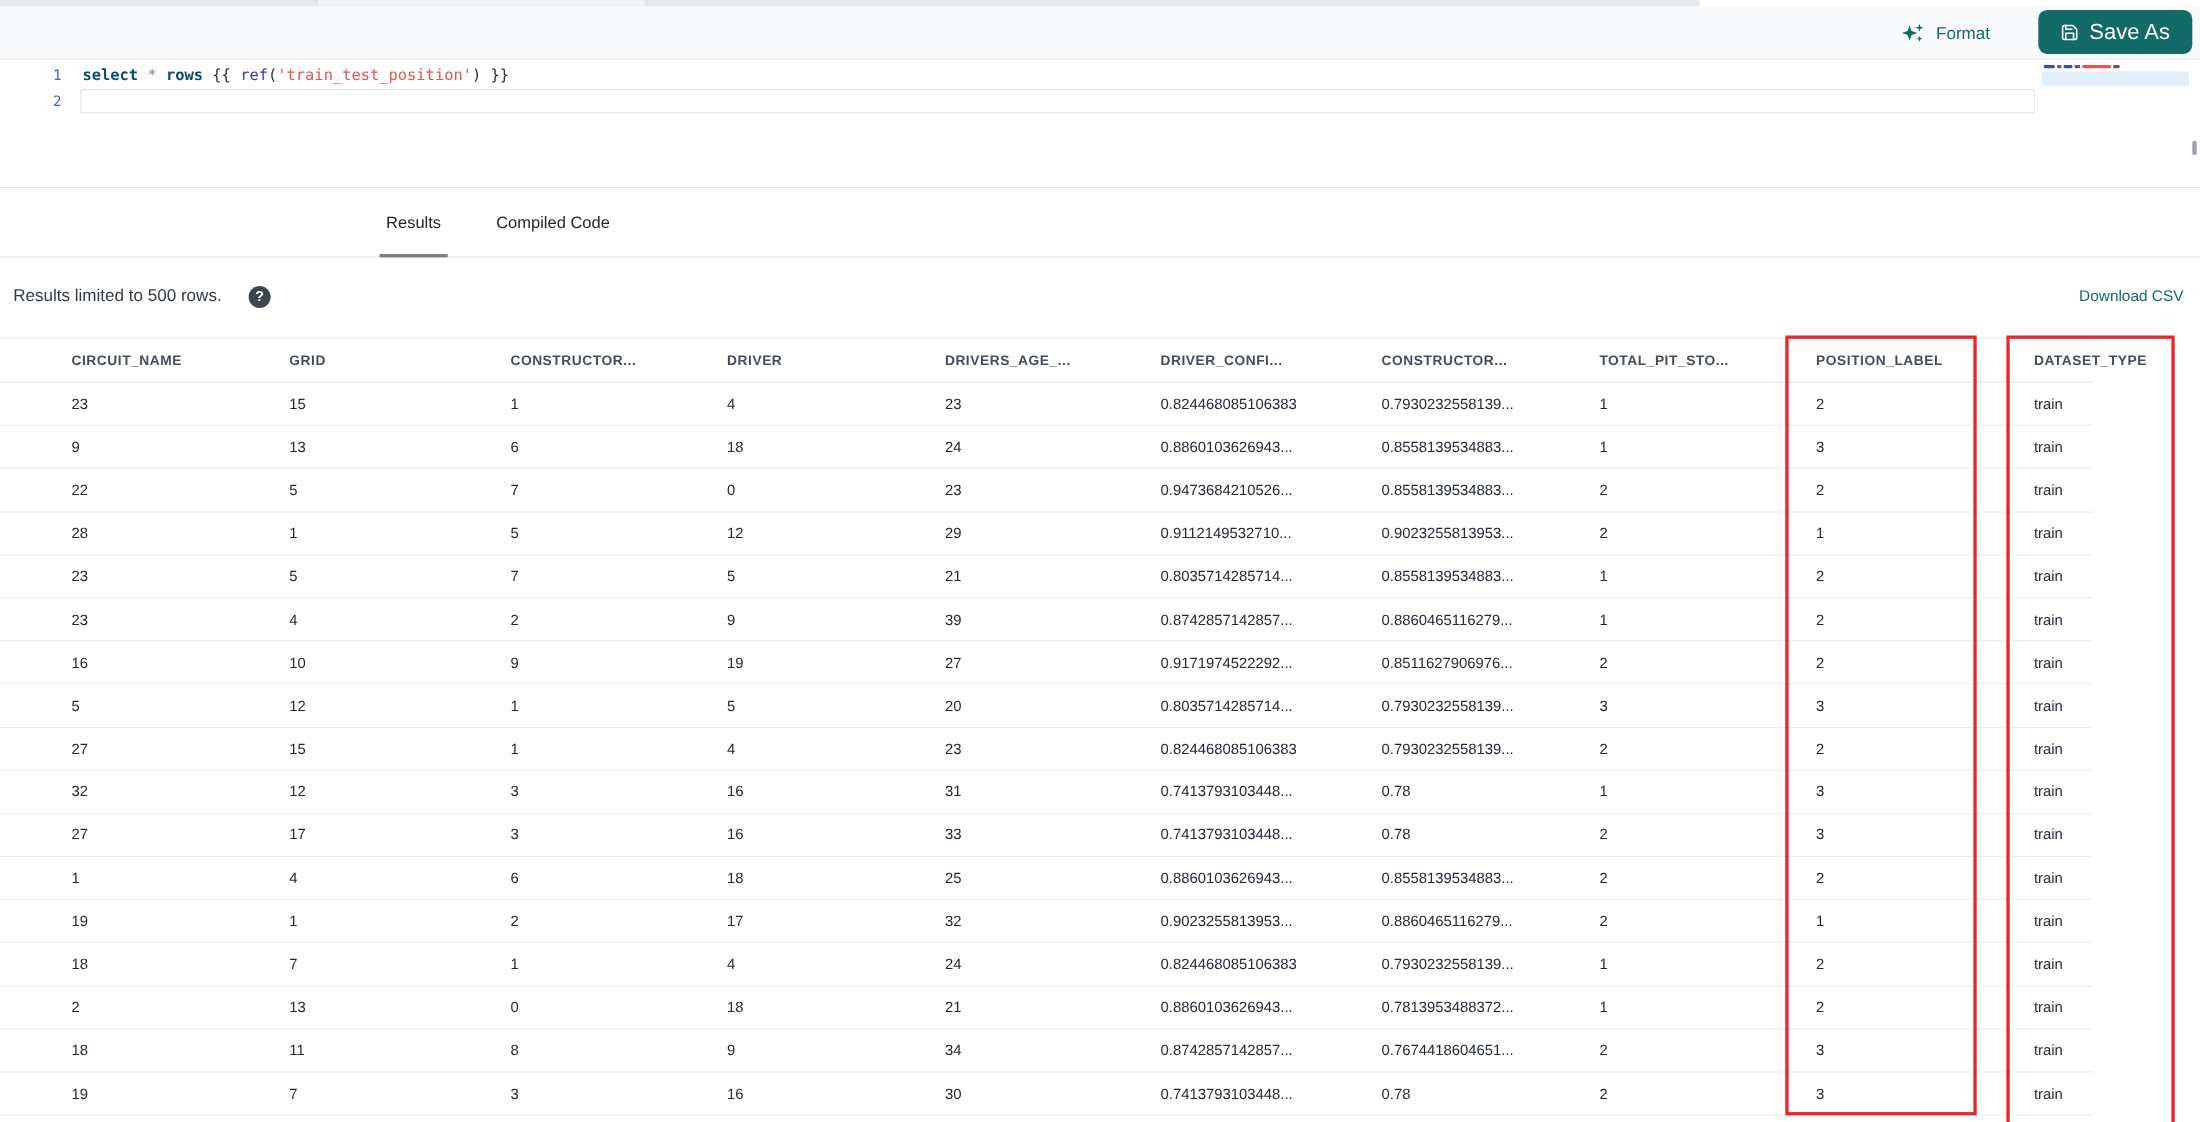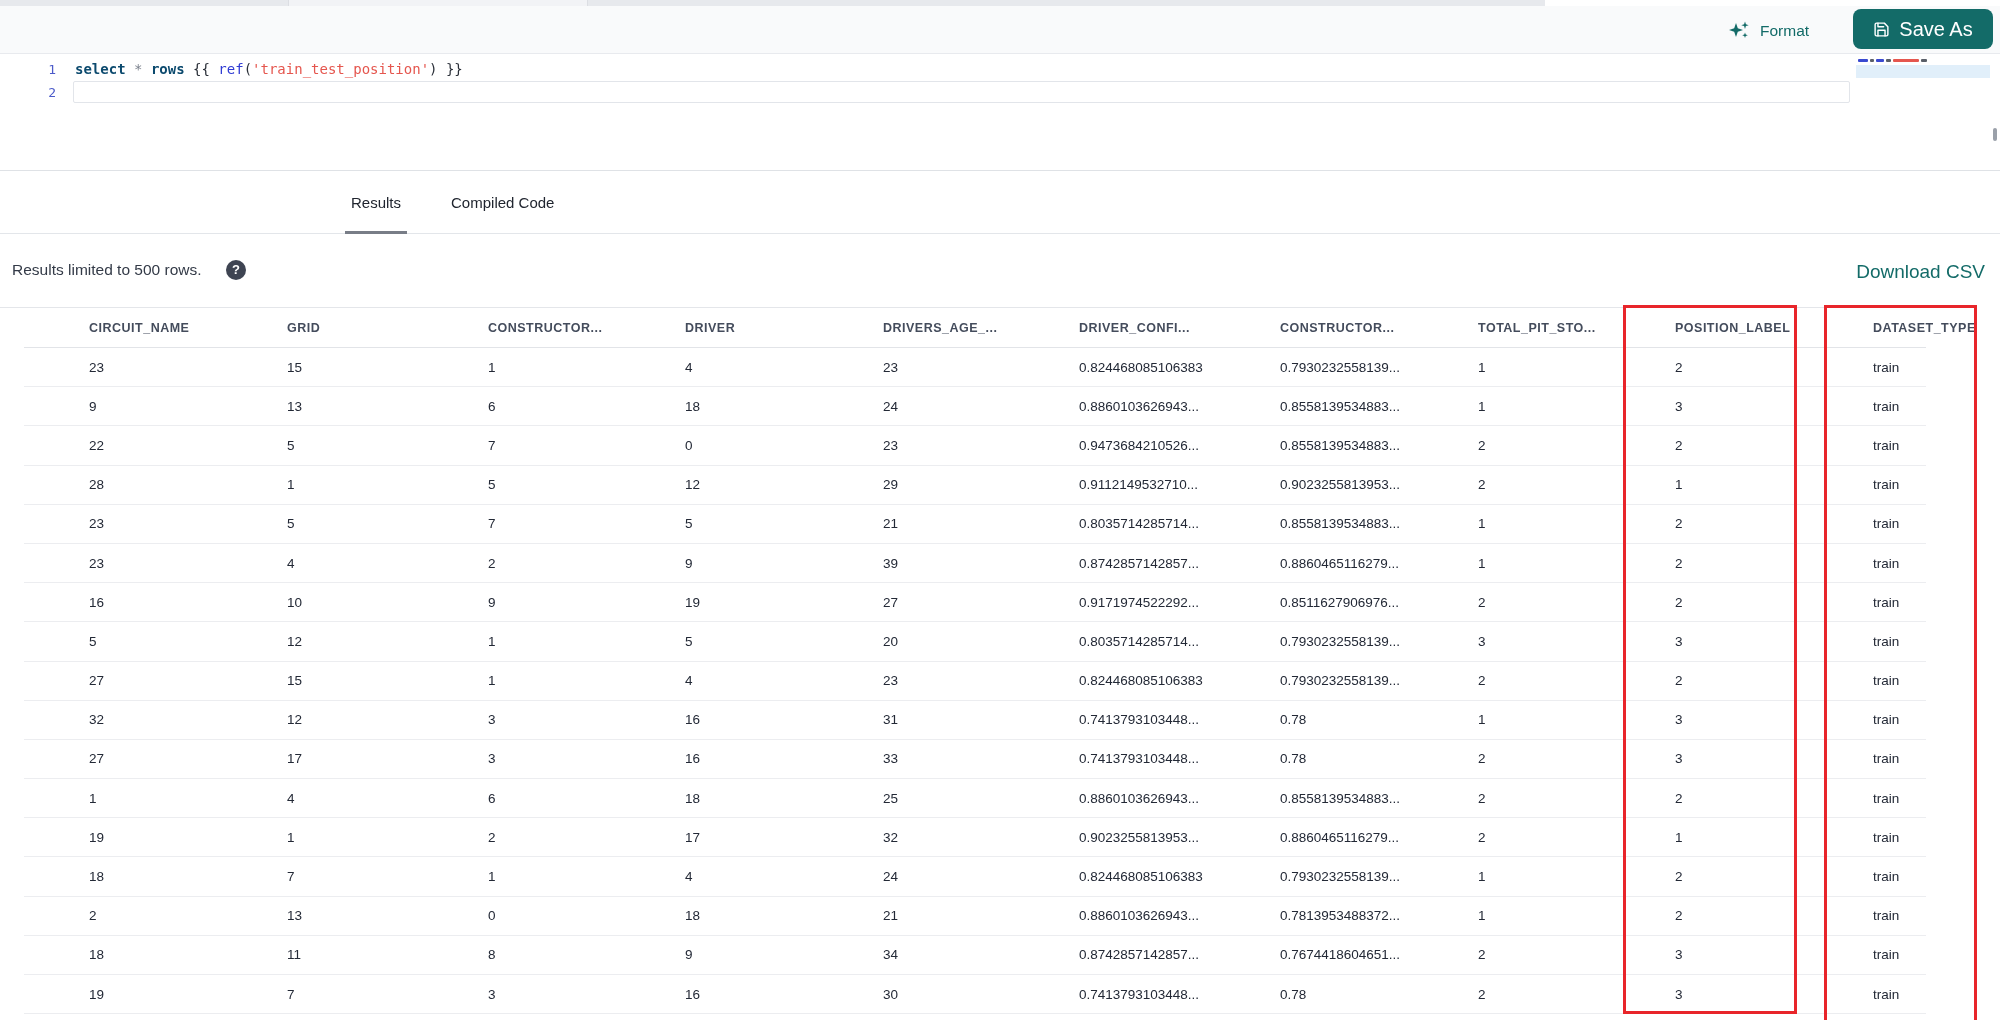--- a/index.html
+++ b/index.html
@@ -51,24 +51,24 @@
   .tabs{position:absolute;left:349px;top:0;height:62px;display:flex;gap:46px;}
   .tab{position:relative;height:62px;display:flex;align-items:center;font-size:15px;color:#20252f;
     padding:0 2px;cursor:pointer;}
   .tab.active::after{content:"";position:absolute;left:-4px;right:-4px;bottom:-1px;height:3px;background:#787d87;}
 
   
   .info-row{position:absolute;left:0;top:236px;width:2000px;height:74px;background:#fff;}
   .limit-text{position:absolute;left:12px;top:25px;font-size:15.5px;color:#333a47;}
   .help{position:absolute;left:226px;top:24px;width:20px;height:20px;border-radius:50%;background:#3e4452;
     color:#fff;font-size:13px;font-weight:700;text-align:center;line-height:20px;cursor:pointer;}
-  .download{position:absolute;right:15px;top:25px;font-size:19px;color:var(--accent);cursor:pointer;text-decoration:none;}
-
-  
-  .rtable{position:absolute;left:0;top:307px;width:1902px;border-top:1px solid #e4e6ea;padding-left:24px;}
+  .download{position:absolute;right:15px;top:25px;font-size:14px;color:var(--accent);cursor:pointer;text-decoration:none;}
+
+  
+  .rtable{position:absolute;left:0;top:307px;width:1902px;border-top:1px solid #e4e6ea;}
   .thead,.trow{display:grid;grid-template-columns:198px 201px 197px 198px 196px 201px 198px 197px 198px 1fr;
     padding-left:65px;align-items:center;box-sizing:border-box;}
   .thead{height:40px;border-bottom:1px solid #e2e4e8;}
   .th{font-size:12.5px;font-weight:700;letter-spacing:.5px;color:#444c5c;}
   .trow{height:39.2px;border-bottom:1px solid #ecedf0;}
   .td{font-size:13.5px;color:#232936;}
   .hl-box{position:absolute;border:3px solid var(--hl-red);box-sizing:border-box;}
   .hl-box.pos{left:1623px;top:-3px;width:174px;height:709px;}
   .hl-box.dst{left:1824px;top:-3px;width:153px;height:722px;}
 </style>

